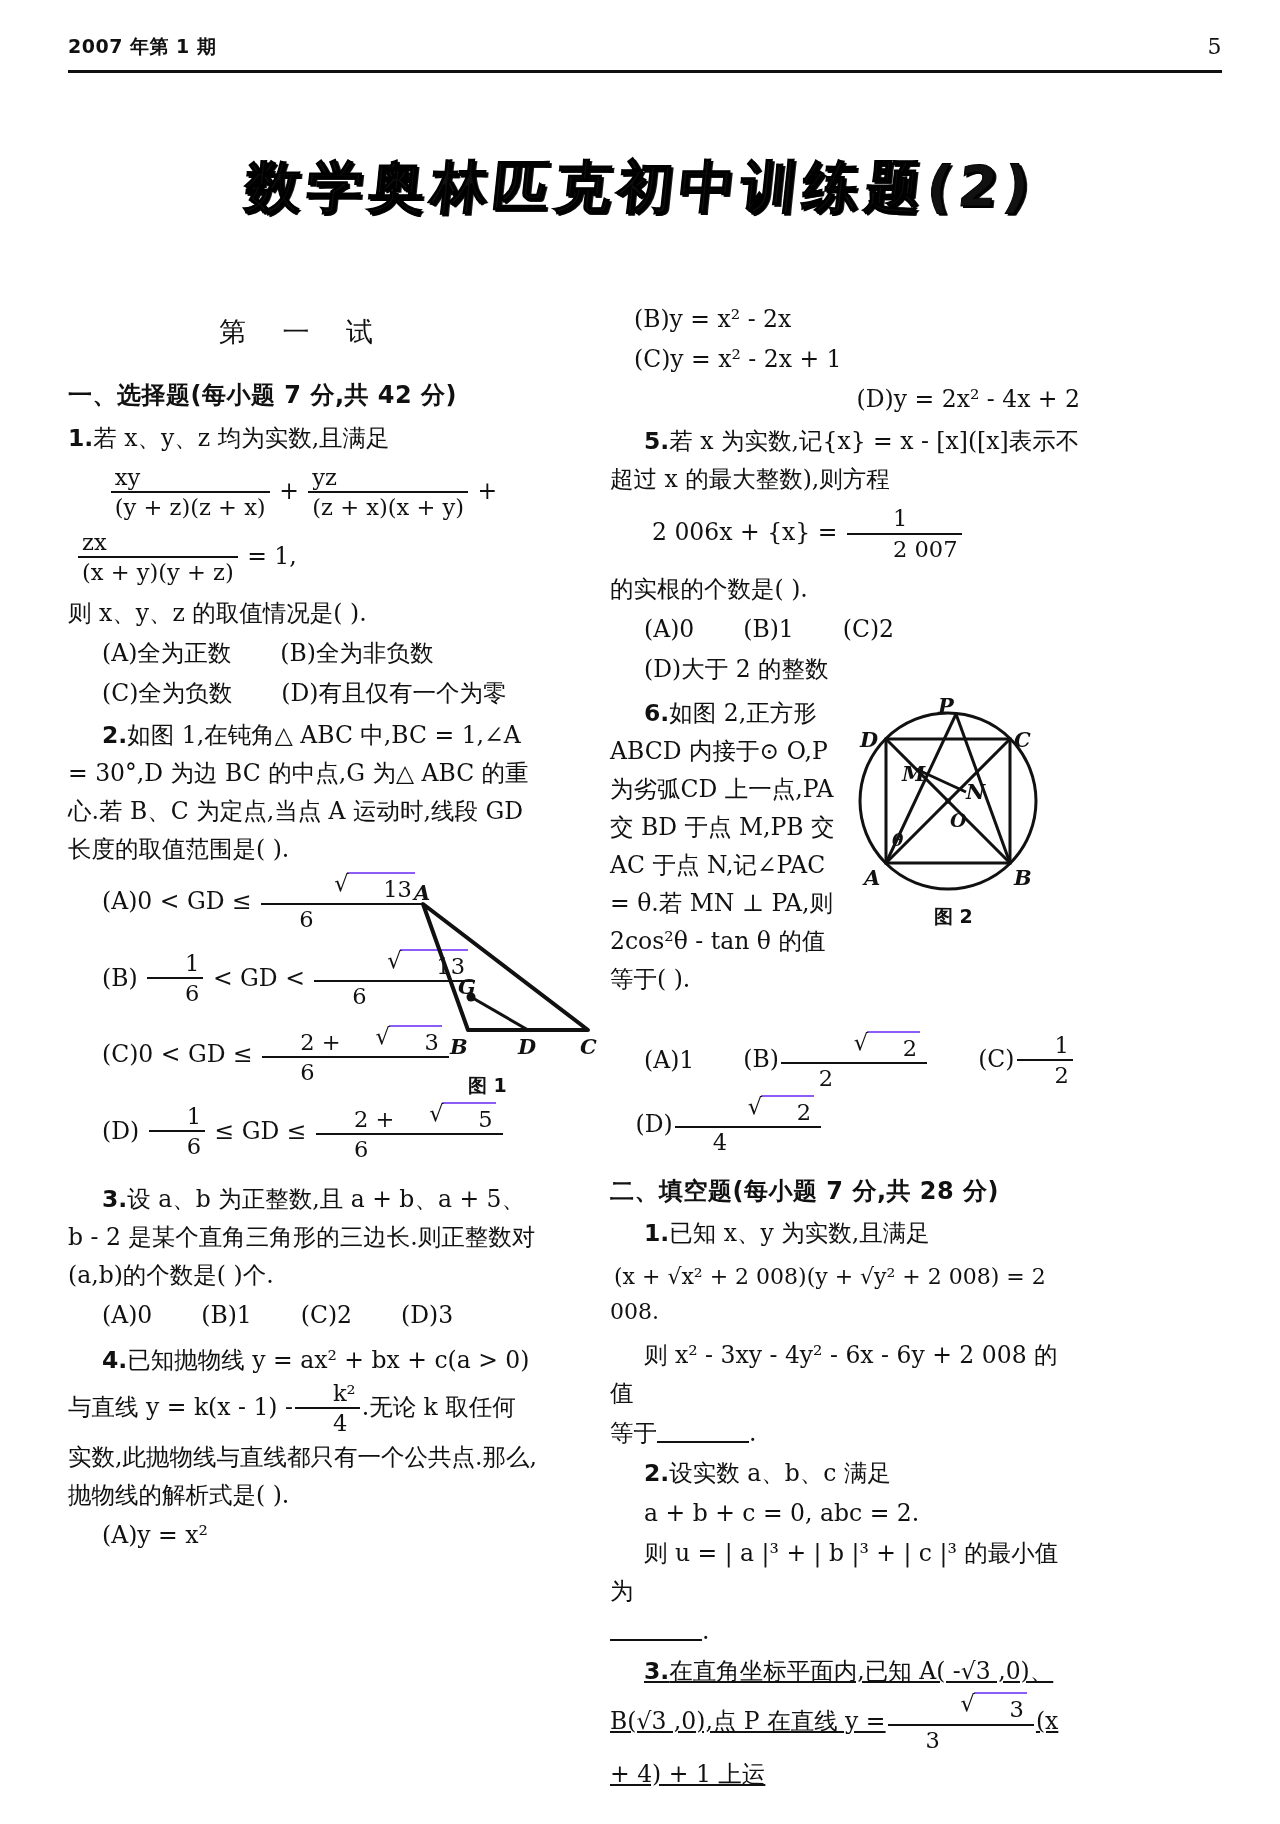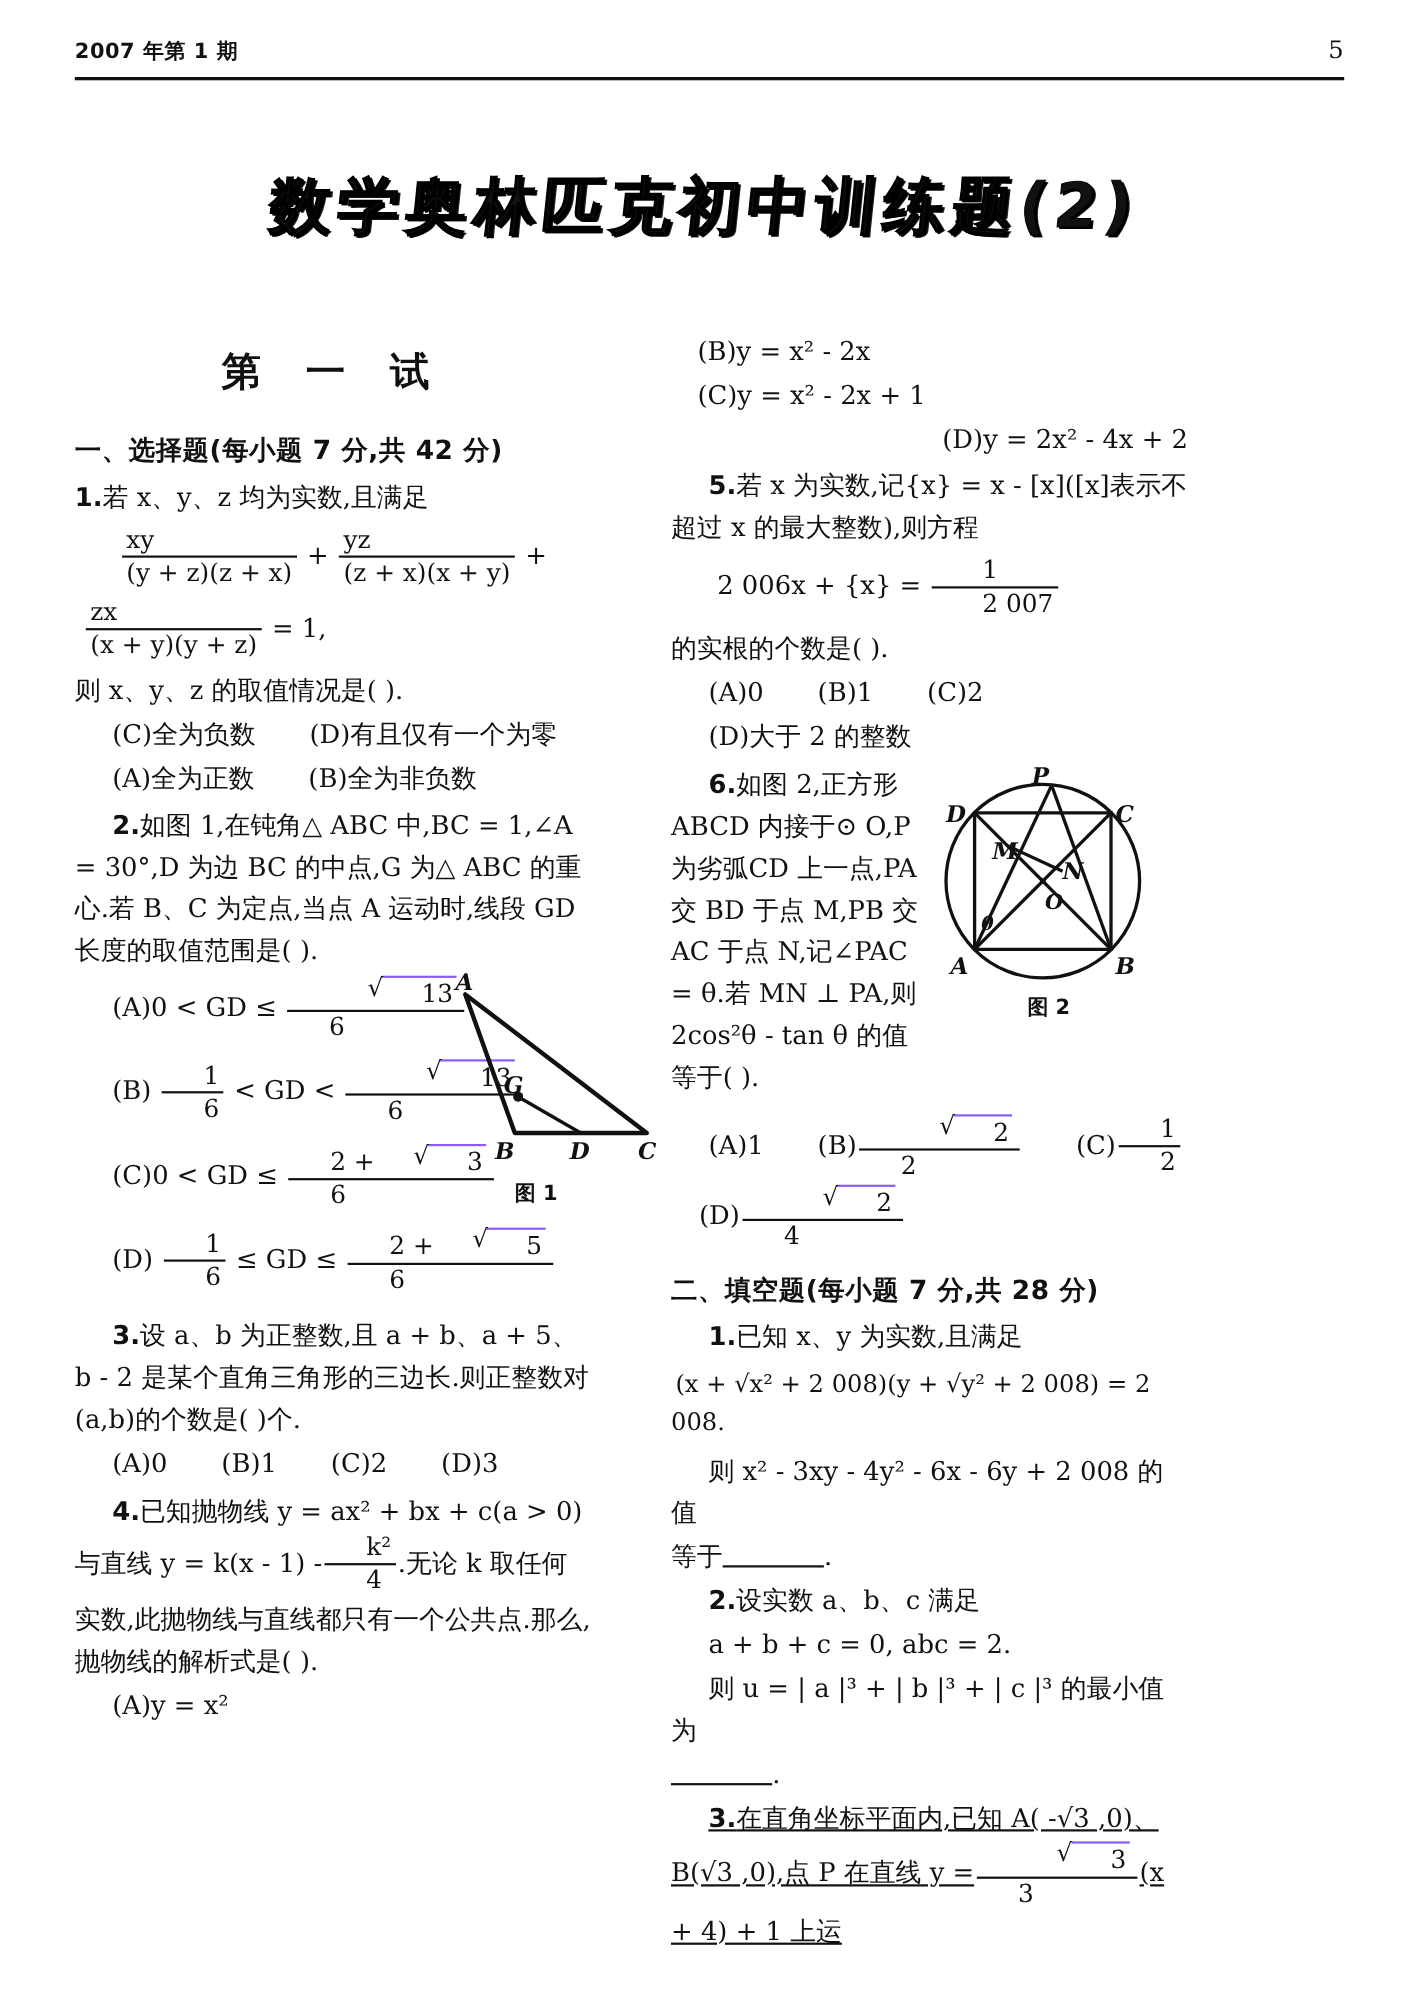--- a/index.html
+++ b/index.html
@@ -70,22 +70,22 @@
     width: 470px;
     font-size: 23.5px;
     line-height: 1.62;
   }
   .col-left  { left: 68px; }
   .col-right { left: 610px; }
 
   .section-head {
     text-align: center;
     font-family: "DejaVu Sans","Liberation Sans",sans-serif;
-    font-weight: 700;
-    font-size: 36px;
+    font-weight: 400;
+    font-size: 27px;
     letter-spacing: 14px;
     margin: 10px 0 22px 0;
   }
   .part-head {
     font-family: "DejaVu Sans","Liberation Sans",sans-serif;
     font-weight: 700;
     font-size: 24px;
     margin: 6px 0 4px 0;
     letter-spacing: .5px;
   }
@@ -201,28 +201,28 @@
       <span class="frac">
         <span class="num">zx</span>
         <span class="den">(x + y)(y + z)</span>
       </span>
       <span>= 1,</span>
     </div>
 
     <div class="p">则 x、y、z 的取值情况是(      ).</div>
 
     <div class="opts">
+      <span>(A)全为正数</span>
+      <span class="gap"></span>
+      <span>(B)全为非负数</span>
+    </div>
+    <div class="opts">
       <span>(C)全为负数</span>
       <span class="gap"></span>
       <span>(D)有且仅有一个为零</span>
-    </div>
-    <div class="opts">
-      <span>(A)全为正数</span>
-      <span class="gap"></span>
-      <span>(B)全为非负数</span>
     </div>
 
     <div class="p indent" style="margin-top:4px;">
       <span class="qnum">2.</span><span>如图 1,在钝角△ ABC 中,BC = 1,∠A = 30°,D 为边 BC 的中点,G 为△ ABC 的重心.若 B、C 为定点,当点 A 运动时,线段 GD 长度的取值范围是(      ).</span>
     </div>
 
     <div class="opts" style="">
       <span>(A)</span><span>0 &lt; GD ≤</span>
       <span class="frac">
         <span class="num"><span class="sqrt"><span class="rad">13</span></span></span>
@@ -332,21 +332,21 @@
       <span>(C)2</span>
     </div>
     <div class="opts">
       <span>(D)大于 2 的整数</span>
     </div>
 
     <div class="p indent" style="width:228px; margin-top:6px;">
       <span class="qnum">6.</span><span>如图 2,正方形 ABCD 内接于⊙ O,P 为劣弧CD 上一点,PA 交 BD 于点 M,PB 交 AC 于点 N,记∠PAC = θ.若 MN ⊥ PA,则 2cos²θ - tan θ 的值等于(      ).</span>
     </div>
 
-    <div class="opts" style="margin-top:12px;">
+    <div class="opts" style="margin-top:30px;">
       <span><span>(A)</span><span>1</span></span>
       <span class="gap"></span>
       <span><span>(B)</span><span class="frac"><span class="num"><span class="sqrt"><span class="rad">2</span></span></span><span class="den">2</span></span></span>
       <span class="gap"></span>
       <span><span>(C)</span><span class="frac"><span class="num">1</span><span class="den">2</span></span></span>
       <span class="gap" style="width:18px;"></span>
       <span><span>(D)</span><span class="frac"><span class="num"><span class="sqrt"><span class="rad">2</span></span></span><span class="den">4</span></span></span>
     </div>
 
     <div class="part-head" style="margin-top:14px;">二、填空题(每小题 7 分,共 28 分)</div>

